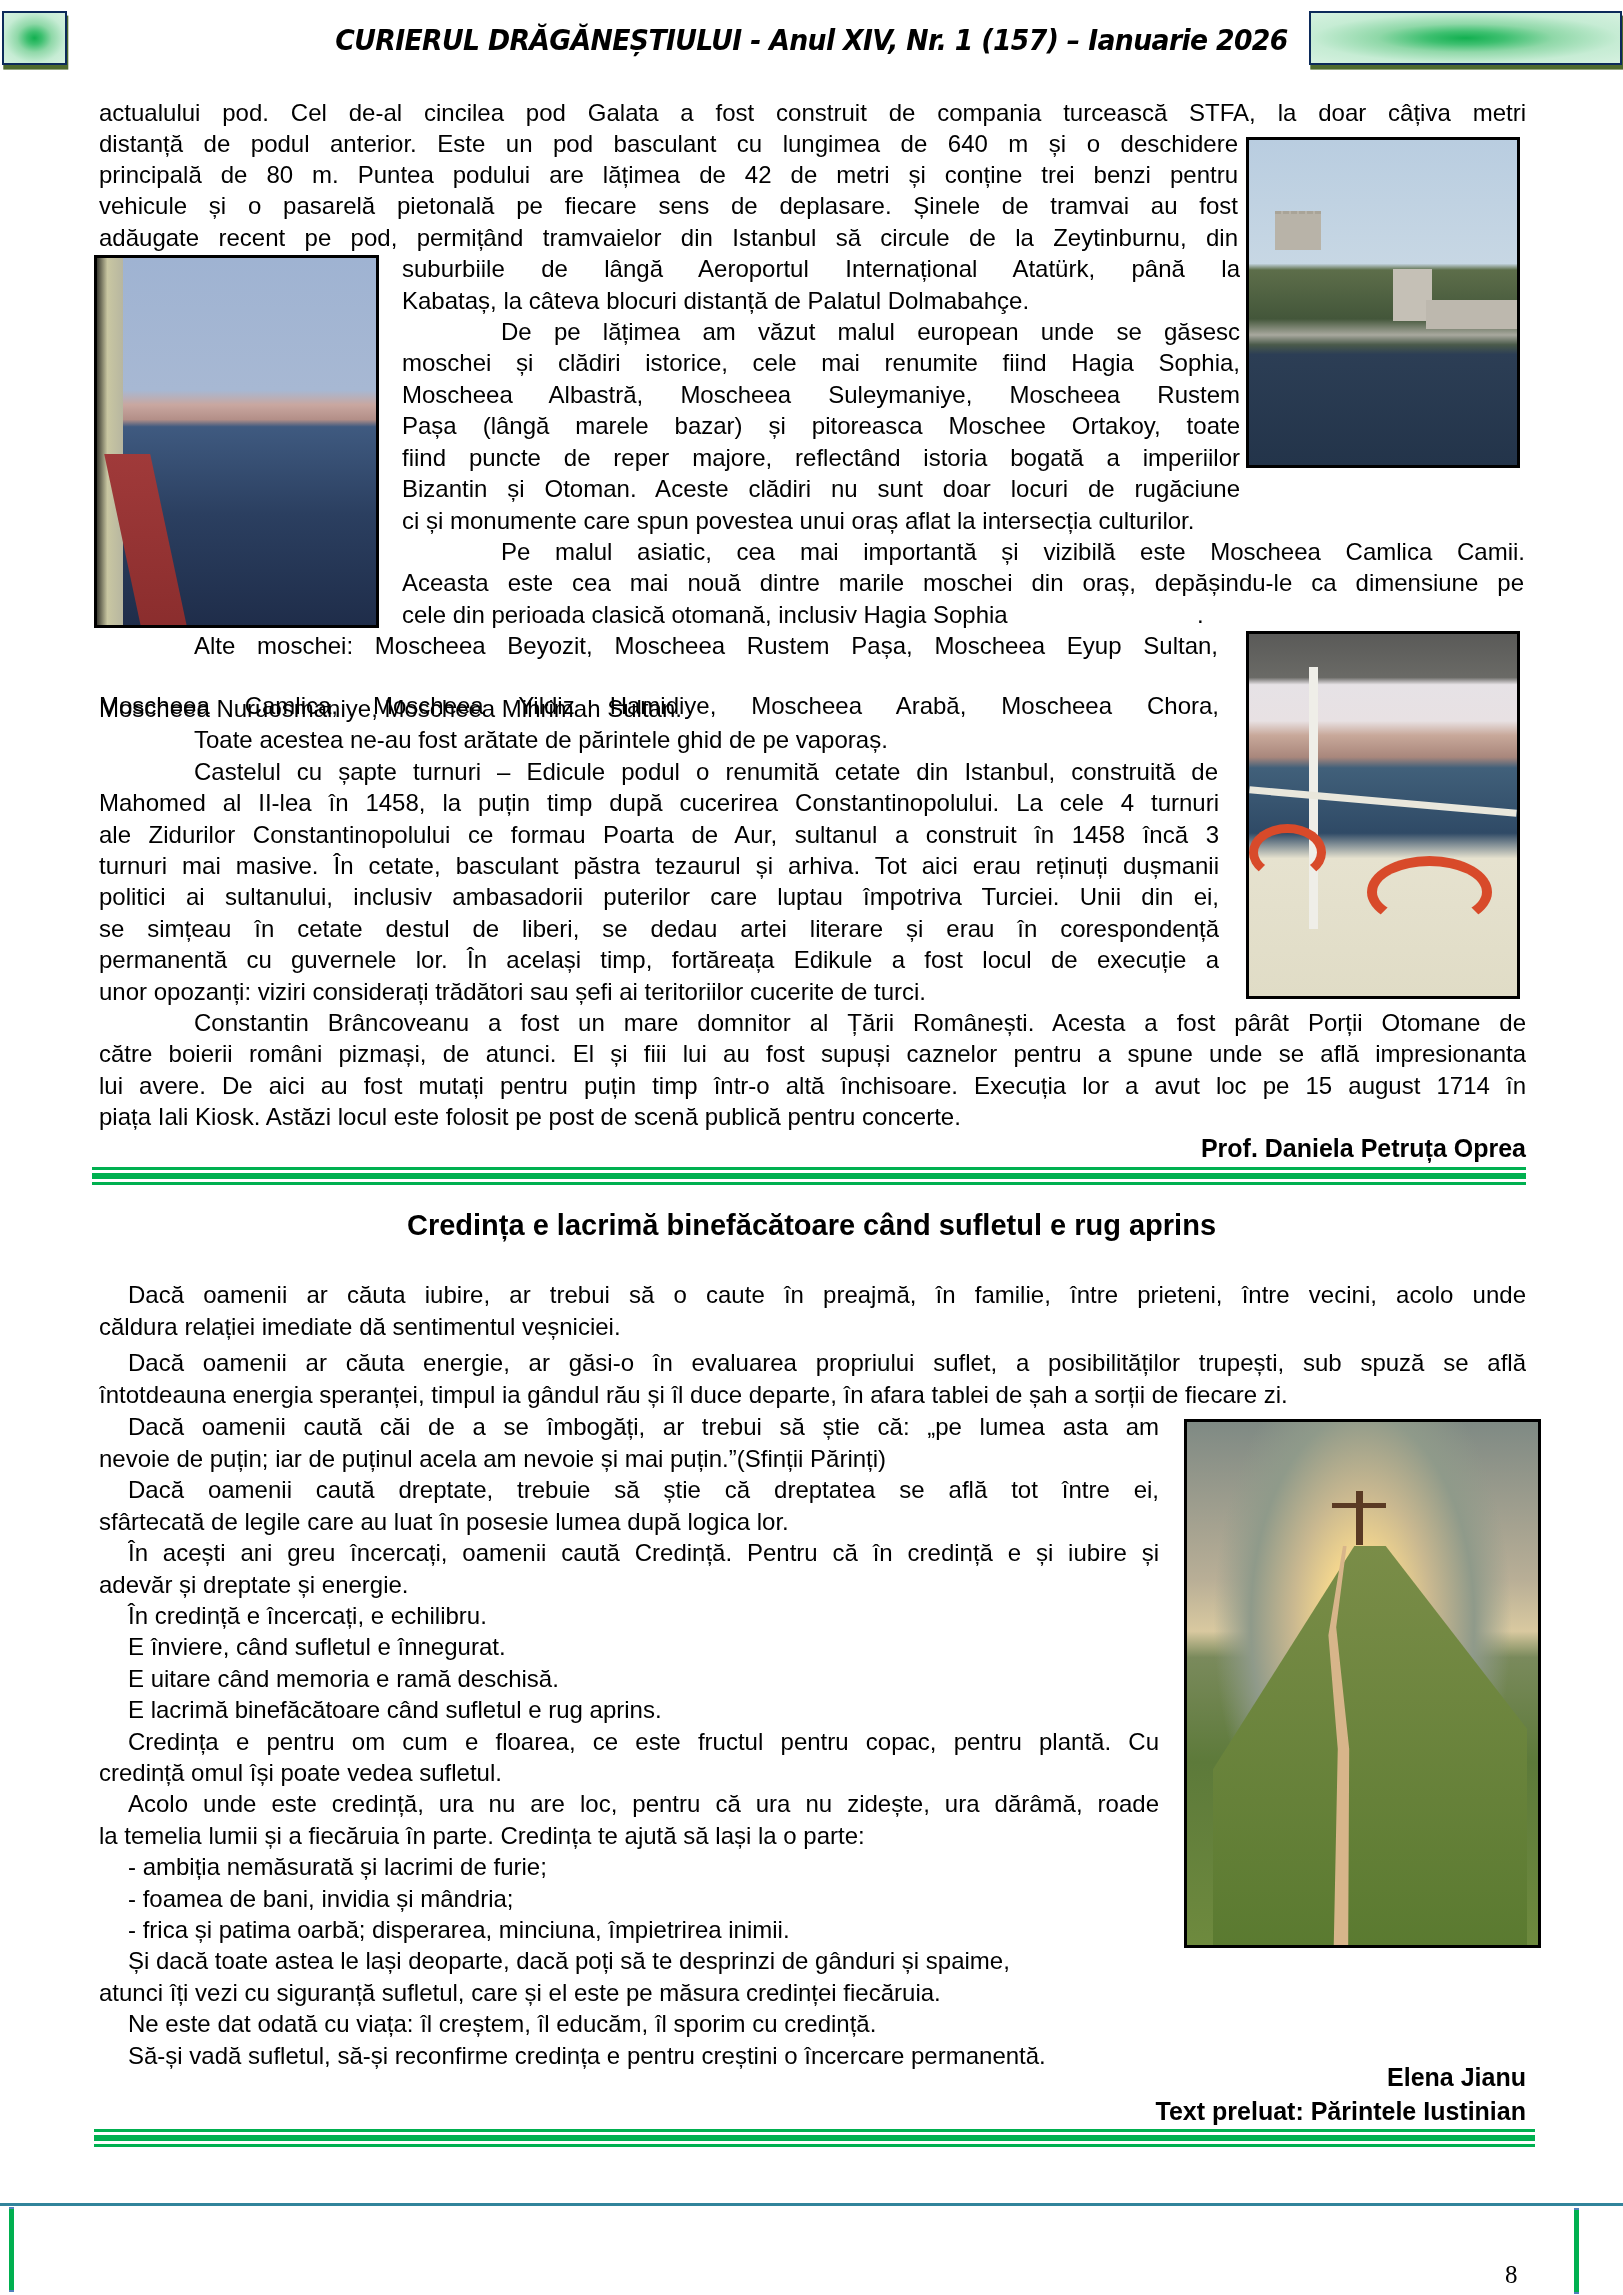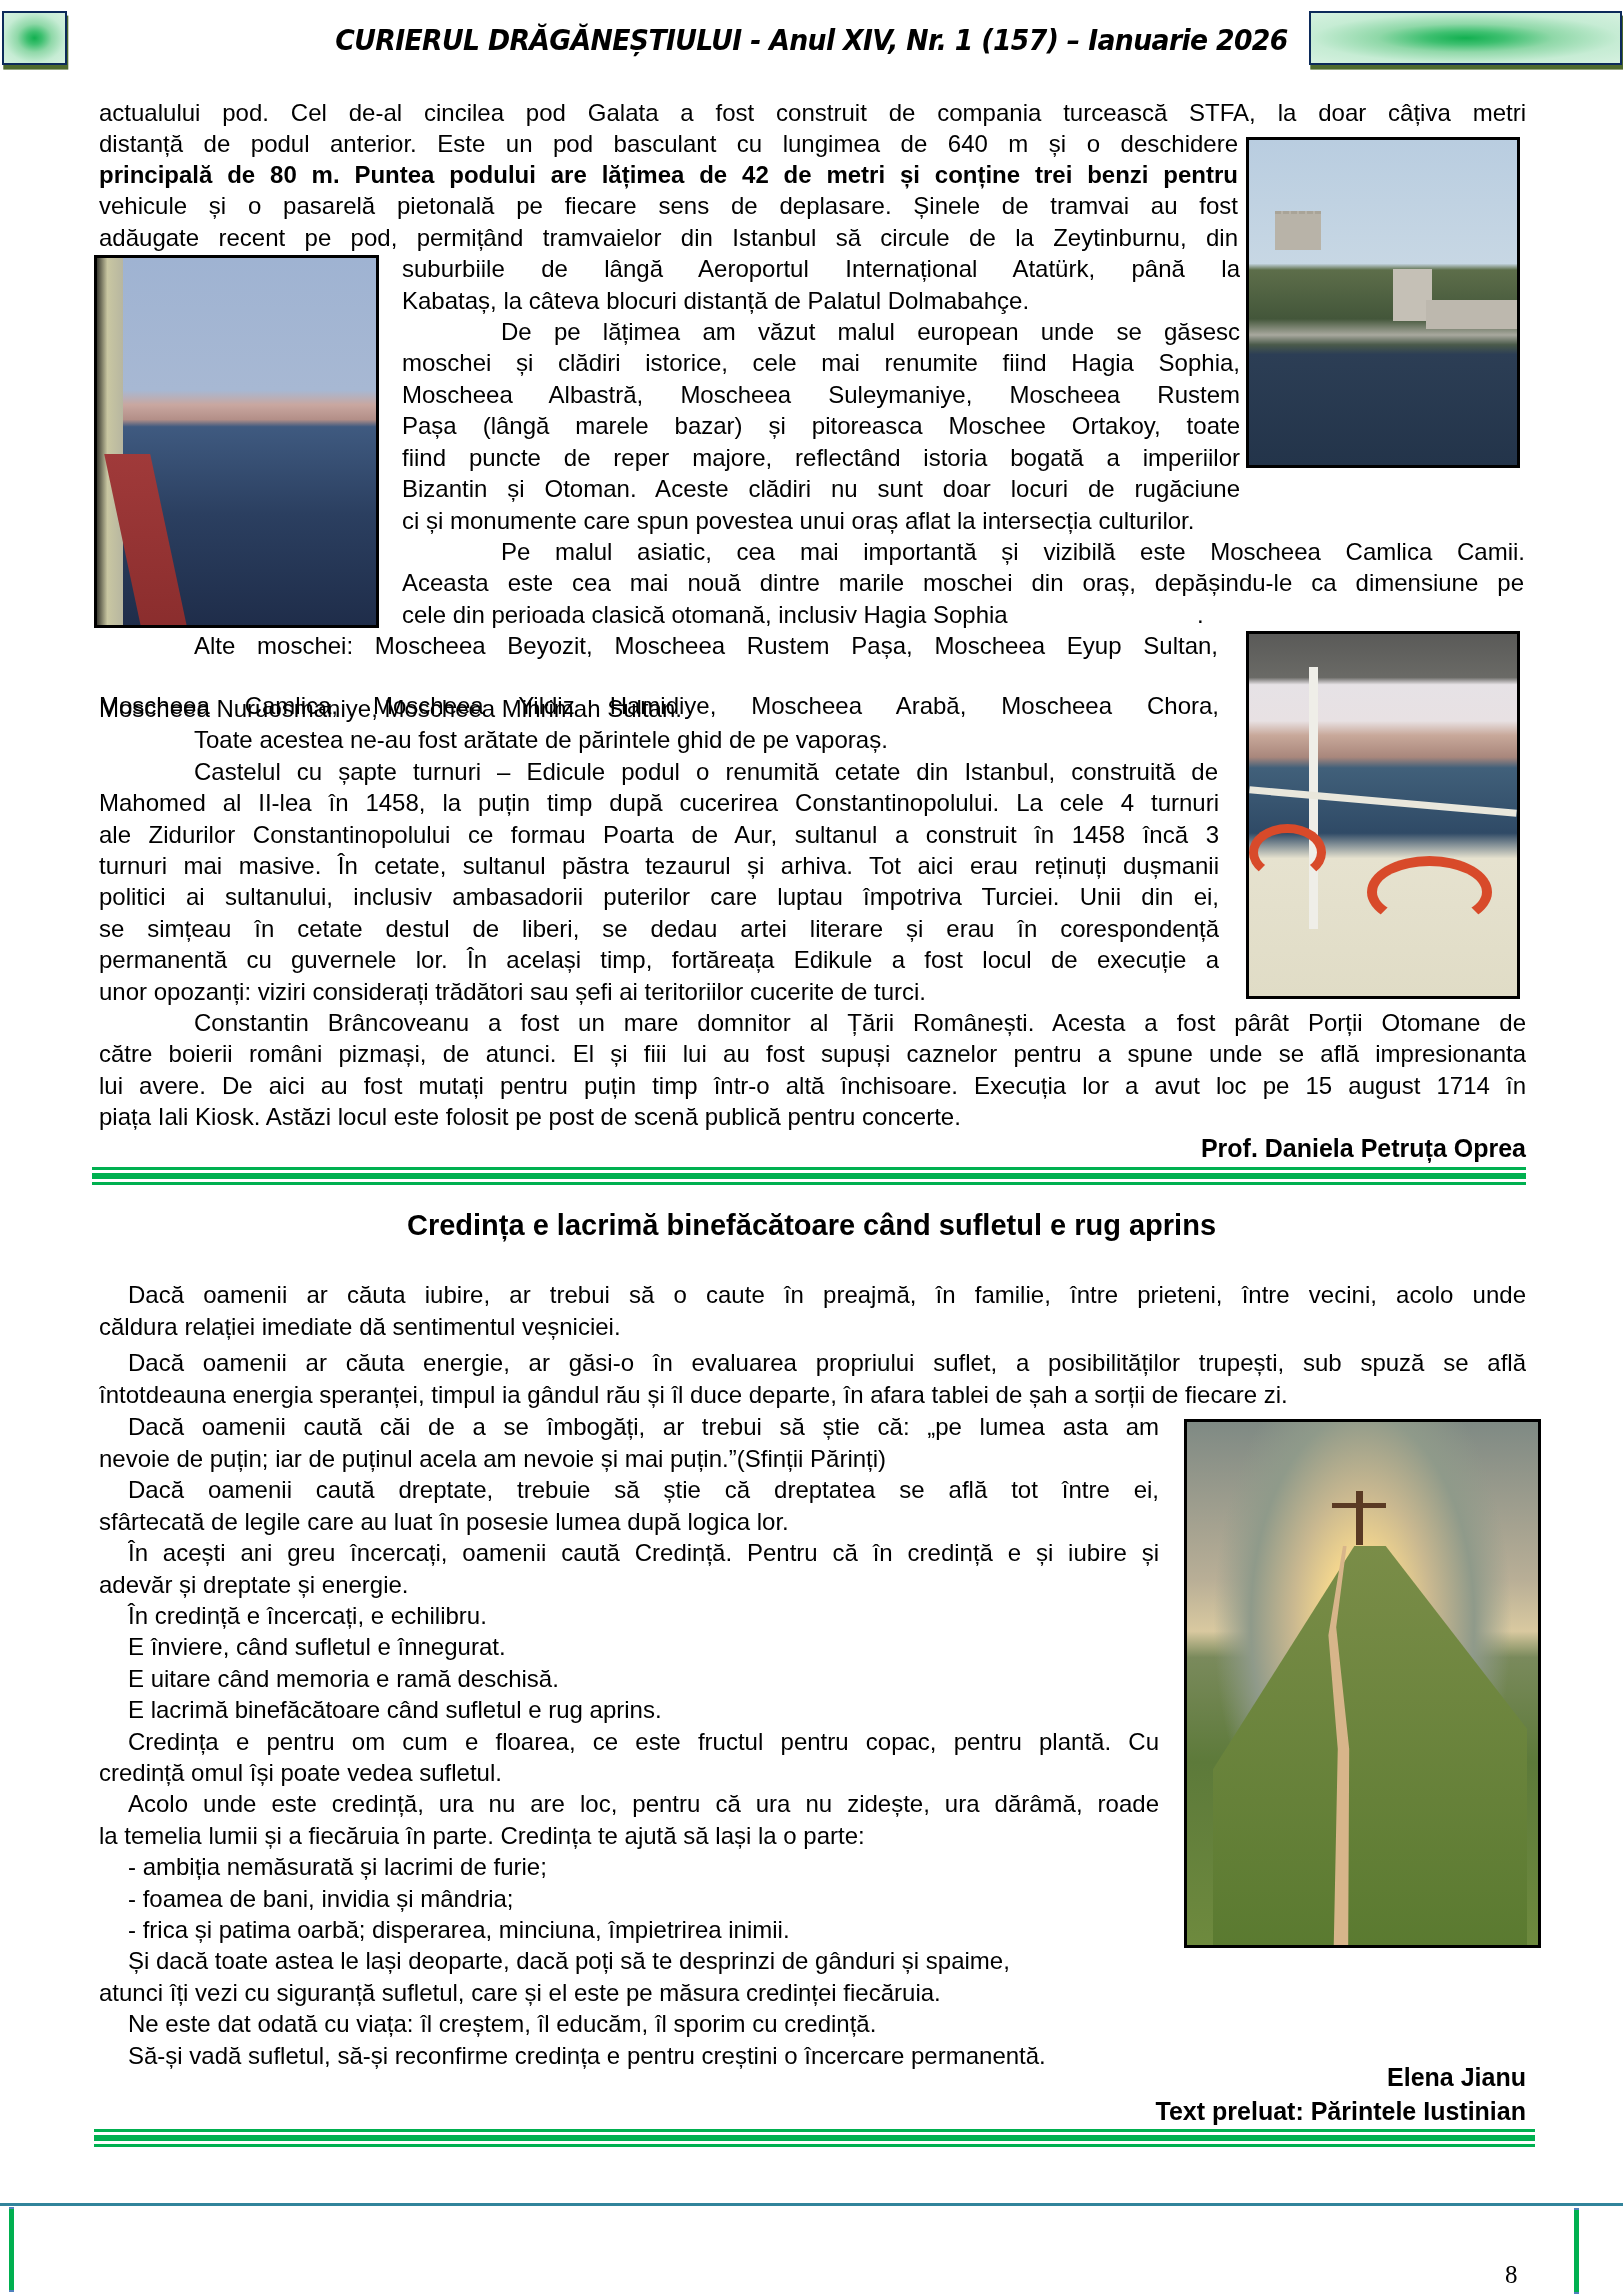--- a/index.html
+++ b/index.html
@@ -46,21 +46,21 @@
 <body>
 
 <div class="hdr-box left" style="left:2px;width:65px;"></div>
 <div class="hdr-box right" style="left:1309px;width:313px;"></div>
 
 <div class="hdr-title">CURIERUL DRĂGĂNEȘTIULUI - Anul XIV, Nr. 1 (157) – Ianuarie  2026</div>
 
 <div id="a1">
     <div class="tx" style="left: 99px; top: 97px; width: 1427px; text-align: justify; text-align-last: justify; white-space: normal; height: 31px; overflow: hidden;">actualului pod. Cel de-al cincilea pod Galata a fost construit de compania turcească STFA, la doar câțiva metri</div>
     <div class="tx" style="left: 99px; top: 128px; width: 1139px; text-align: justify; text-align-last: justify; white-space: normal; height: 31px; overflow: hidden;">distanță de podul anterior. Este un pod basculant cu lungimea de 640 m și o deschidere</div>
-    <div class="tx" style="left: 99px; top: 159px; width: 1139px; text-align: justify; text-align-last: justify; white-space: normal; height: 31px; overflow: hidden; font-weight: bold;">principală de 80 m. Puntea podului are lățimea de 42 de metri și conține trei benzi pentru</div>
+    <div class="tx" style="left: 99px; top: 159px; width: 1139px; text-align: justify; text-align-last: justify; white-space: normal; height: 31px; overflow: hidden;">principală de 80 m. Puntea podului are lățimea de 42 de metri și conține trei benzi pentru</div>
     <div class="tx" style="left: 99px; top: 190px; width: 1139px; text-align: justify; text-align-last: justify; white-space: normal; height: 31px; overflow: hidden;">vehicule și o pasarelă pietonală pe fiecare sens de deplasare. Șinele de tramvai au fost</div>
     <div class="tx" style="left: 99px; top: 222px; width: 1139px; text-align: justify; text-align-last: justify; white-space: normal; height: 31px; overflow: hidden;">adăugate recent pe pod, permițând tramvaielor din Istanbul să circule de la Zeytinburnu, din</div>
     <div class="tx" style="left: 402px; top: 253px; width: 838px; text-align: justify; text-align-last: justify; white-space: normal; height: 31px; overflow: hidden;">suburbiile de lângă Aeroportul Internațional Atatürk, până la</div>
     <div class="tx" style="left: 402px; top: 285px; width: 838px; text-align: justify; text-align-last: left; white-space: normal; height: 31px; overflow: hidden;">Kabataș, la câteva blocuri distanță de Palatul Dolmabahçe.</div>
     <div class="tx" style="left: 501px; top: 316px; width: 739px; text-align: justify; text-align-last: justify; white-space: normal; height: 31px; overflow: hidden;">De pe lățimea am văzut malul european unde se găsesc</div>
     <div class="tx" style="left: 402px; top: 347px; width: 838px; text-align: justify; text-align-last: justify; white-space: normal; height: 31px; overflow: hidden;">moschei și clădiri istorice, cele mai renumite fiind Hagia Sophia,</div>
     <div class="tx" style="left: 402px; top: 379px; width: 838px; text-align: justify; text-align-last: justify; white-space: normal; height: 31px; overflow: hidden;">Moscheea Albastră, Moscheea Suleymaniye, Moscheea Rustem</div>
     <div class="tx" style="left: 402px; top: 410px; width: 838px; text-align: justify; text-align-last: justify; white-space: normal; height: 31px; overflow: hidden;">Pașa (lângă marele bazar) și pitoreasca Moschee Ortakoy, toate</div>
     <div class="tx" style="left: 402px; top: 442px; width: 838px; text-align: justify; text-align-last: justify; white-space: normal; height: 31px; overflow: hidden;">fiind puncte de reper majore, reflectând istoria bogată a imperiilor</div>
     <div class="tx" style="left: 402px; top: 473px; width: 838px; text-align: justify; text-align-last: justify; white-space: normal; height: 31px; overflow: hidden;">Bizantin și Otoman. Aceste clădiri nu sunt doar locuri de rugăciune</div>
@@ -69,21 +69,21 @@
     <div class="tx" style="left: 402px; top: 567px; width: 1122px; text-align: justify; text-align-last: justify; white-space: normal; height: 31px; overflow: hidden;">Aceasta este cea mai nouă dintre marile moschei din oraș, depășindu-le ca dimensiune pe</div>
     <div class="tx" style="left: 402px; top: 599px; width: 805px; text-align: justify; text-align-last: left; white-space: normal; height: 31px; overflow: hidden;">cele din perioada clasică otomană, inclusiv Hagia Sophia</div>
     <div class="tx" style="left: 1197px; top: 599px;">.</div>
     <div class="tx" style="left: 194px; top: 630px; width: 1024px; text-align: justify; text-align-last: justify; white-space: normal; height: 31px; overflow: hidden;">Alte moschei: Moscheea Beyozit, Moscheea Rustem Pașa, Moscheea Eyup Sultan,</div>
     <div class="tx" style="left: 99px; top: 662px; width: 1120px; text-align: justify; text-align-last: justify; white-space: normal; height: 31px; overflow: hidden; margin-top: 28px;">Moscheea Camlica, Moscheea Yildiz Hamidiye, Moscheea Arabă, Moscheea Chora,</div>
     <div class="tx" style="left: 99px; top: 693px; width: 1120px; text-align: justify; text-align-last: left; white-space: normal; height: 31px; overflow: hidden;">Moscheea Nuruosmaniye, Moscheea Mihrimah Sultan.</div>
     <div class="tx" style="left: 194px; top: 724px; width: 1024px; text-align: justify; text-align-last: left; white-space: normal; height: 31px; overflow: hidden;">Toate acestea ne-au fost arătate de părintele ghid de pe vaporaș.</div>
     <div class="tx" style="left: 194px; top: 756px; width: 1024px; text-align: justify; text-align-last: justify; white-space: normal; height: 31px; overflow: hidden;">Castelul cu șapte turnuri – Edicule podul o renumită cetate din Istanbul, construită de</div>
     <div class="tx" style="left: 99px; top: 787px; width: 1120px; text-align: justify; text-align-last: justify; white-space: normal; height: 31px; overflow: hidden;">Mahomed al II-lea în 1458, la puțin timp după cucerirea Constantinopolului. La cele 4 turnuri</div>
     <div class="tx" style="left: 99px; top: 819px; width: 1120px; text-align: justify; text-align-last: justify; white-space: normal; height: 31px; overflow: hidden;">ale Zidurilor Constantinopolului ce formau Poarta de Aur, sultanul a construit în 1458 încă 3</div>
-    <div class="tx" style="left: 99px; top: 850px; width: 1120px; text-align: justify; text-align-last: justify; white-space: normal; height: 31px; overflow: hidden;">turnuri mai masive. În cetate, sultanul păstra tezaurul și arhiva. Tot aici erau reținuți dușmanii</div>
+    <div class="tx" style="left: 99px; top: 850px; width: 1120px; text-align: justify; text-align-last: justify; white-space: normal; height: 31px; overflow: hidden;">turnuri mai masive. În cetate, basculant păstra tezaurul și arhiva. Tot aici erau reținuți dușmanii</div>
     <div class="tx" style="left: 99px; top: 881px; width: 1120px; text-align: justify; text-align-last: justify; white-space: normal; height: 31px; overflow: hidden;">politici ai sultanului, inclusiv ambasadorii puterilor care luptau împotriva Turciei. Unii din ei,</div>
     <div class="tx" style="left: 99px; top: 913px; width: 1120px; text-align: justify; text-align-last: justify; white-space: normal; height: 31px; overflow: hidden;">se simțeau în cetate destul de liberi, se dedau artei literare și erau în corespondență</div>
     <div class="tx" style="left: 99px; top: 944px; width: 1120px; text-align: justify; text-align-last: justify; white-space: normal; height: 31px; overflow: hidden;">permanentă cu guvernele lor. În același timp, fortăreața Edikule a fost locul de execuție a</div>
     <div class="tx" style="left: 99px; top: 976px; width: 1120px; text-align: justify; text-align-last: left; white-space: normal; height: 31px; overflow: hidden;">unor opozanți: viziri considerați trădători sau șefi ai teritoriilor cucerite de turci.</div>
     <div class="tx" style="left: 194px; top: 1007px; width: 1332px; text-align: justify; text-align-last: justify; white-space: normal; height: 31px; overflow: hidden;">Constantin Brâncoveanu a fost un mare domnitor al Țării Românești. Acesta a fost pârât Porții Otomane de</div>
     <div class="tx" style="left: 99px; top: 1038px; width: 1427px; text-align: justify; text-align-last: justify; white-space: normal; height: 31px; overflow: hidden;">către boierii români pizmași, de atunci. El și fiii lui au fost supuși caznelor pentru a spune unde se află impresionanta</div>
     <div class="tx" style="left: 99px; top: 1070px; width: 1427px; text-align: justify; text-align-last: justify; white-space: normal; height: 31px; overflow: hidden;">lui avere. De aici au fost mutați pentru puțin timp într-o altă închisoare. Execuția lor a avut loc pe 15 august 1714 în</div>
     <div class="tx" style="left: 99px; top: 1101px; width: 1427px; text-align: justify; text-align-last: left; white-space: normal; height: 31px; overflow: hidden;">piața Iali Kiosk. Astăzi locul este folosit pe post de scenă publică pentru concerte.</div>
   </div>
 

